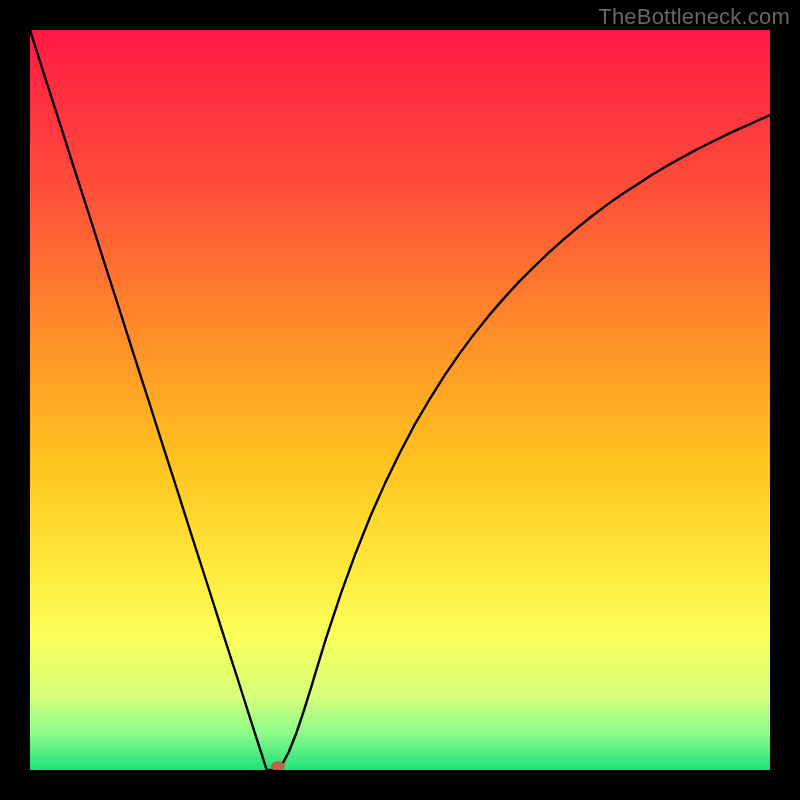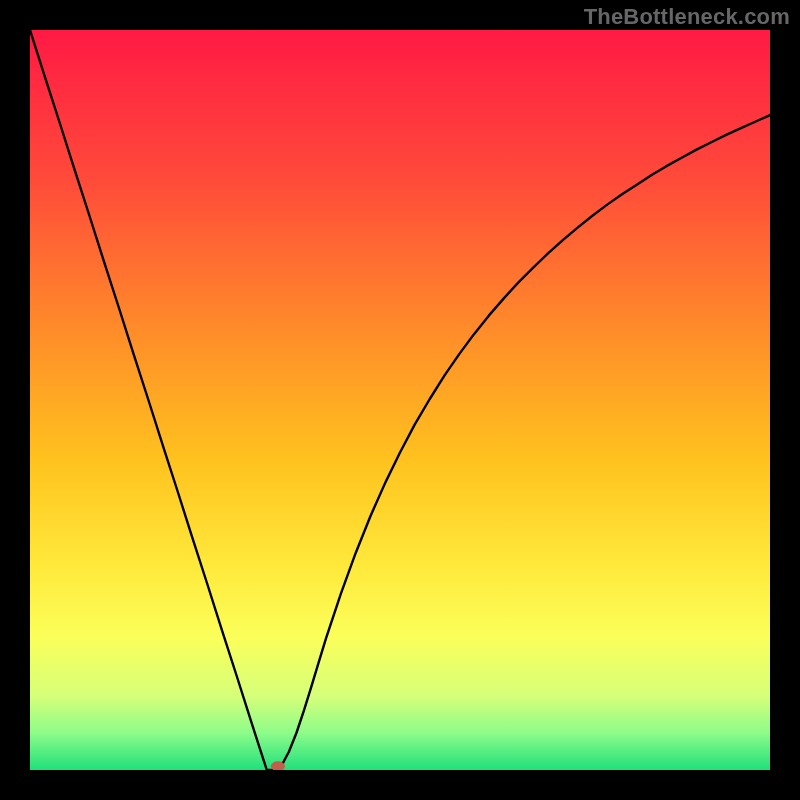--- a/index.html
+++ b/index.html
@@ -23,21 +23,21 @@
     top: 30px;
     width: 740px;
     height: 740px;
   }
   .watermark {
     position: absolute;
     top: 4px;
     right: 10px;
     color: #666;
     font-size: 22px;
-    font-weight: 700;
+    font-weight: 400;
     letter-spacing: 0.2px;
   }
   svg { display: block; }
 </style>
 </head>
 <body>
 
 <div class="frame">
   <div class="watermark">TheBottleneck.com</div>
   <div class="plot">

